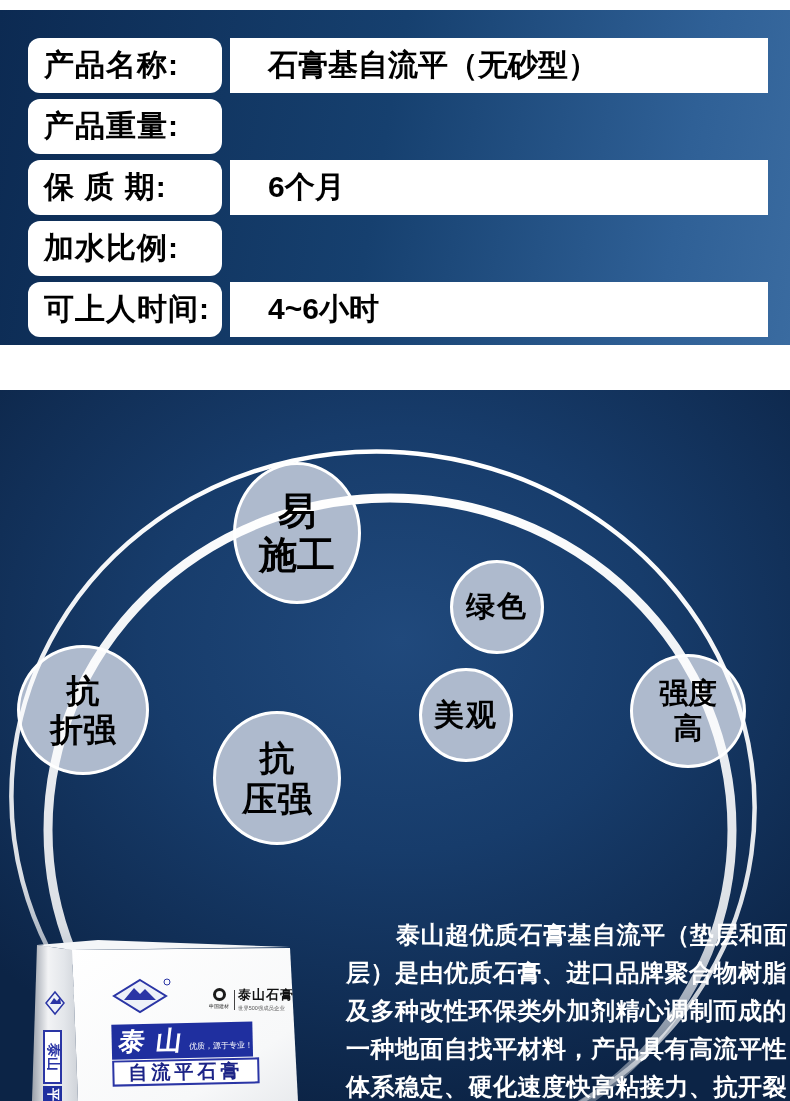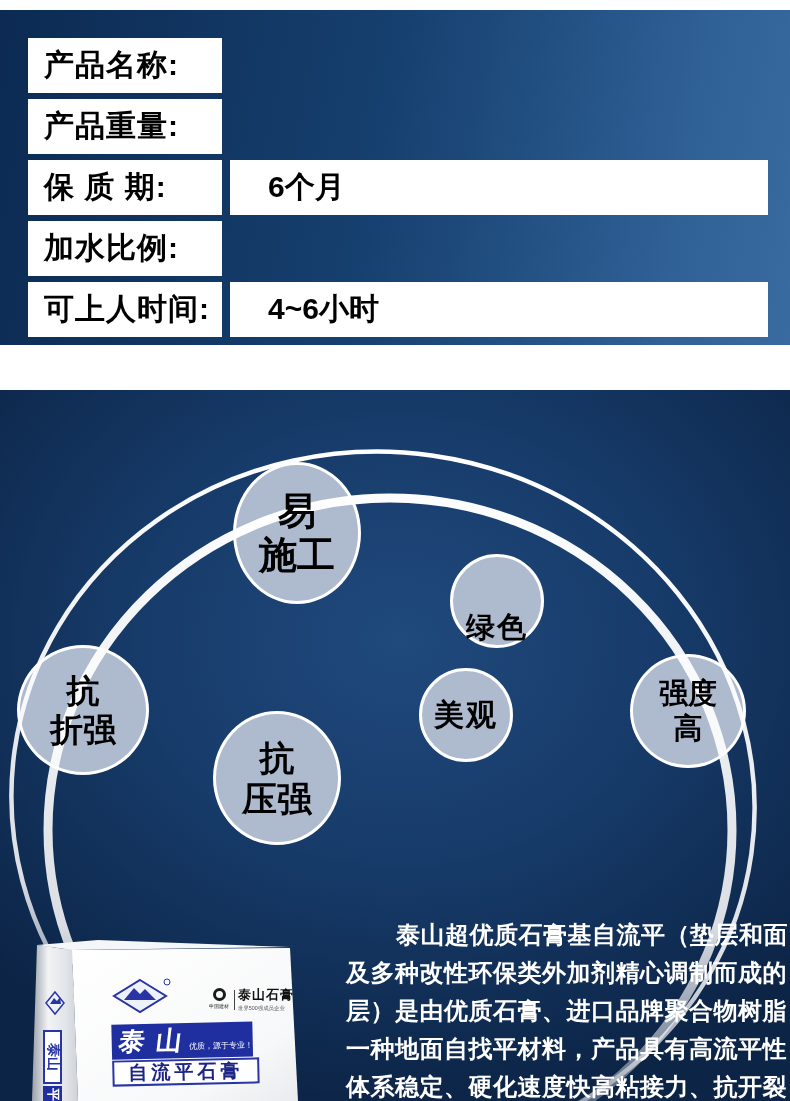--- a/index.html
+++ b/index.html
@@ -13,40 +13,40 @@
   
   .sec1 {
     position:absolute; left:0; top:10px; width:790px; height:335px;
     background:linear-gradient(100deg, var(--panel-gradient-start) 0%, #16406f 48%, #2f6096 84%, var(--panel-gradient-end) 100%);
   }
   .spec-table { position:absolute; left:28px; top:28px; width:740px;
     display:grid; grid-template-rows:repeat(5,55px); row-gap:6px; }
   .spec-row { display:grid; grid-template-columns:194px 1fr; column-gap:8px; }
   .spec-cell { background:#fff; display:flex; align-items:center;
     font-weight:bold; color:var(--text-black); }
-  .spec-label { padding-left:16px; font-size:30px; letter-spacing:1px; }
+  .spec-label { padding-left:16px; font-size:30px; letter-spacing:1px;border-radius:12px; }
   .spec-value { padding-left:38px; font-size:30px; }
 
   
   .sec2 {
     position:absolute; left:0; top:390px; width:790px; height:711px;
     background:radial-gradient(ellipse 560px 470px at 400px 250px,
       var(--section-bg-center) 0%, #173c6b 45%, var(--section-bg-edge) 100%);
     overflow:hidden;
   }
   .bubble { position:absolute; z-index:1; border-radius:50%;
     background:var(--bubble-fill); border:3px solid #fff; }
   .arcs { position:absolute; left:0; top:0; z-index:2; }
   .blabel { position:absolute; z-index:3; display:flex; flex-direction:column;
     align-items:center; justify-content:center; text-align:center;
     font-weight:bold; color:var(--text-black); }
   .blabel span { display:block; }
 
   .g1 { left:233px; top:72px;  width:128px; height:142px; }
-  .g2 { left:450px; top:164px; width:94px;  height:94px;justify-content:flex-end; }
+  .g2 { left:450px; top:170px; width:94px;  height:94px; }
   .g3 { left:17px;  top:255px; width:132px; height:130px; }
   .g4 { left:419px; top:278px; width:94px;  height:94px; }
   .g5 { left:213px; top:321px; width:128px; height:134px; }
   .g6 { left:630px; top:264px; width:116px; height:114px; }
   .f1 { font-size:38px; line-height:44px; }
   .f2 { font-size:29px; letter-spacing:2px; }
   .f3 { font-size:33px; line-height:39px; }
   .f4 { font-size:30px; letter-spacing:2px; }
   .f5 { font-size:35px; line-height:41px; }
   .f6 { font-size:29px; line-height:35px; }
@@ -90,20 +90,21 @@
     writing-mode:vertical-rl; text-orientation:sideways;
     display:flex; align-items:center; justify-content:flex-start; padding-top:2px; }
 </style>
 </head>
 <body>
 
 <div class="sec1">
   <div class="spec-table">
     <div class="spec-row">
       <div class="spec-cell spec-label">产品名称:</div>
+      <div class="spec-cell spec-value">石膏基自流平（无砂型）</div>
     </div>
     <div class="spec-row">
       <div class="spec-cell spec-label">产品重量:</div>
     </div>
     <div class="spec-row">
       <div class="spec-cell spec-label">保 质 期:</div>
       <div class="spec-cell spec-value">6个月</div>
     </div>
     <div class="spec-row">
       <div class="spec-cell spec-label">加水比例:</div>
@@ -156,22 +157,22 @@
     <span>抗</span>
     <span>压强</span>
   </div>
   <div class="blabel g6 f6">
     <span>强度</span>
     <span>高</span>
   </div>
 
   <div class="desc">
     <div class="desc-line indent">泰山超优质石膏基自流平（垫层和面</div>
+    <div class="desc-line">层）是由优质石膏、进口品牌聚合物树脂</div>
     <div class="desc-line">及多种改性环保类外加剂精心调制而成的</div>
-    <div class="desc-line">层）是由优质石膏、进口品牌聚合物树脂</div>
     <div class="desc-line">一种地面自找平材料，产品具有高流平性</div>
     <div class="desc-line">体系稳定、硬化速度快高粘接力、抗开裂</div>
   </div>
 
   <div class="bag">
     <svg width="274" height="161" viewBox="0 0 274 161">
       <defs>
         <linearGradient id="gside" x1="0" y1="0" x2="1" y2="0">
           <stop offset="0" stop-color="#9aa0aa"></stop>
           <stop offset="0.35" stop-color="#f2f3f5"></stop>

